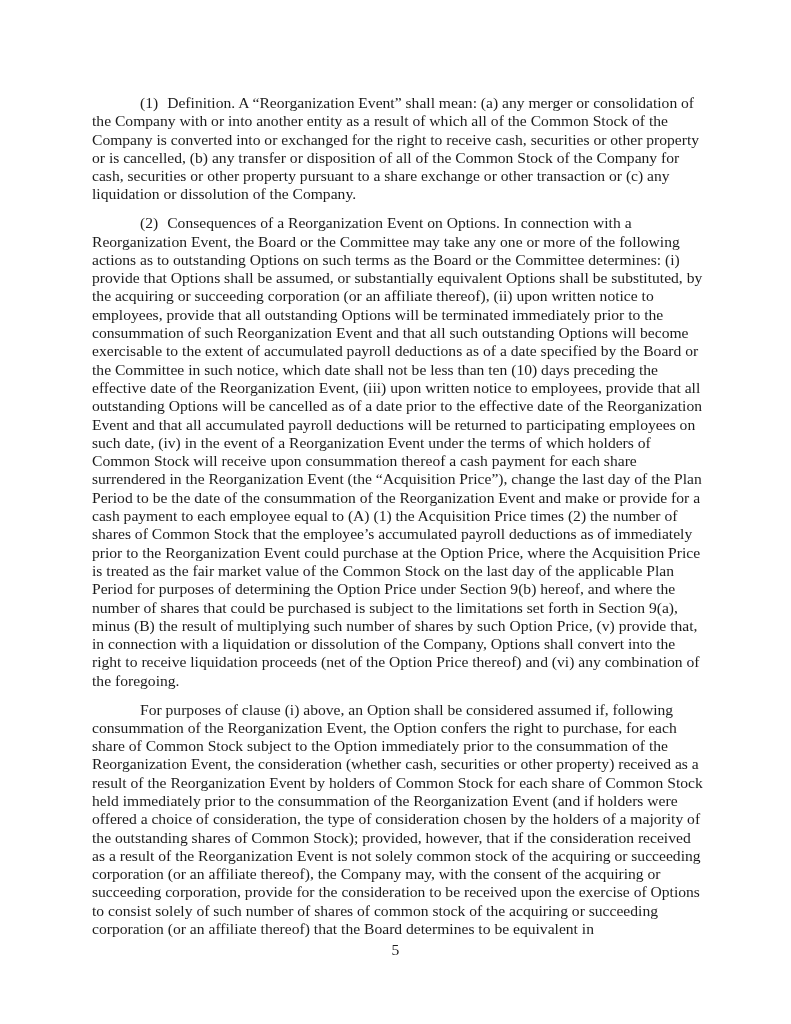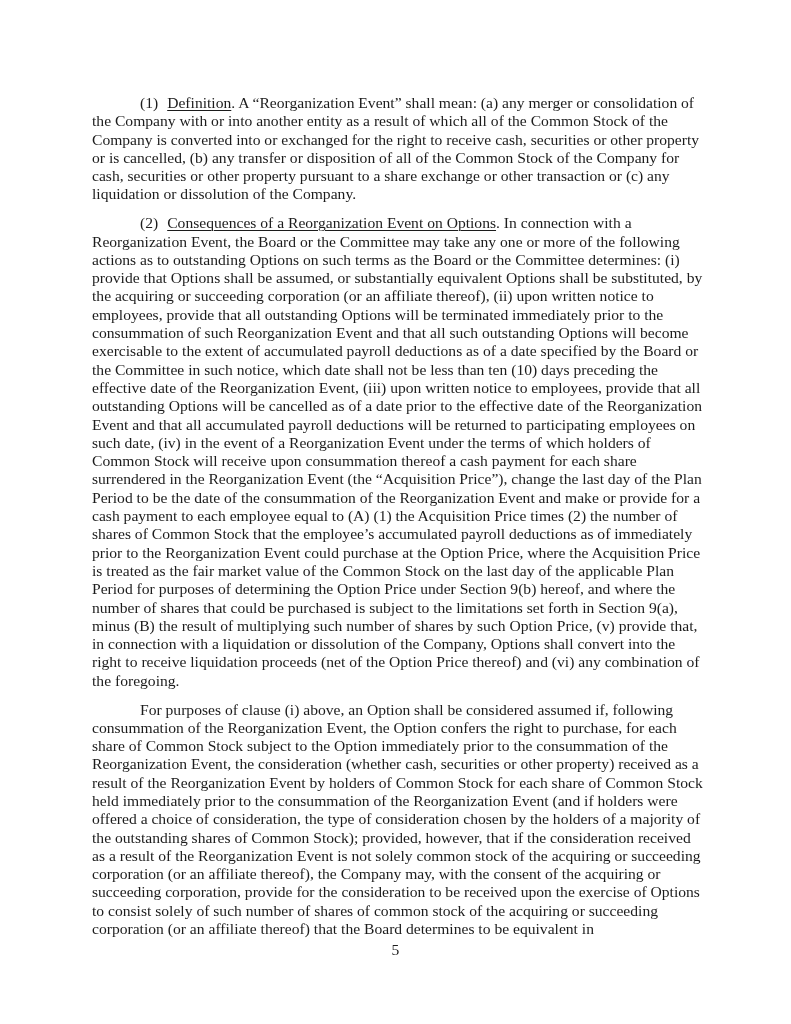--- a/index.html
+++ b/index.html
@@ -34,21 +34,20 @@
     margin: 0 0 10.5px 0;
     text-indent: 48px;
   }
   .para:last-child {
     margin-bottom: 8px;
   }
   .para-marker {
     margin-right: 9px;
   }
   .para-heading {
-    text-decoration: underline;
     text-decoration-thickness: 1px;
     text-underline-offset: 2px;
   }
   .page-footer {
     position: absolute;
     top: 941px;
     left: 0;
     width: 791px;
     text-align: center;
     font-size: 15.6px;

